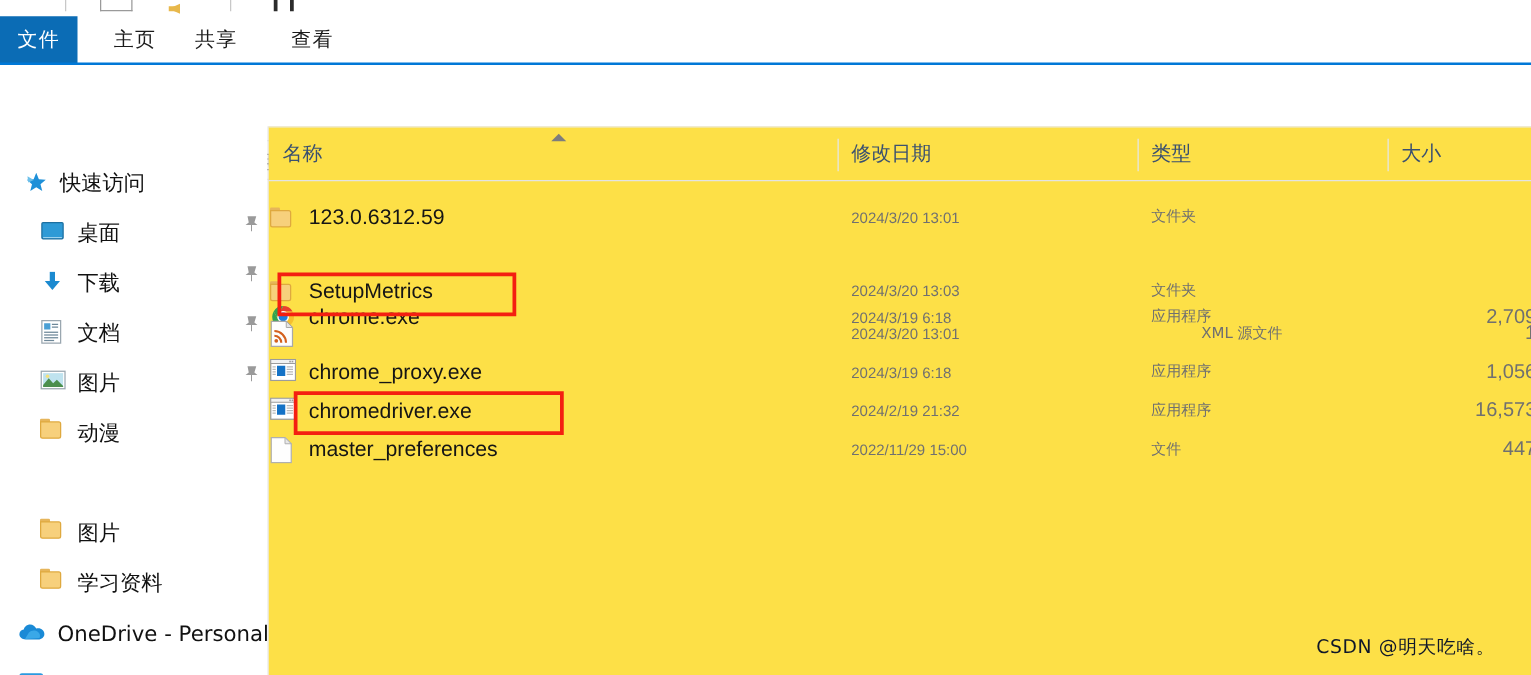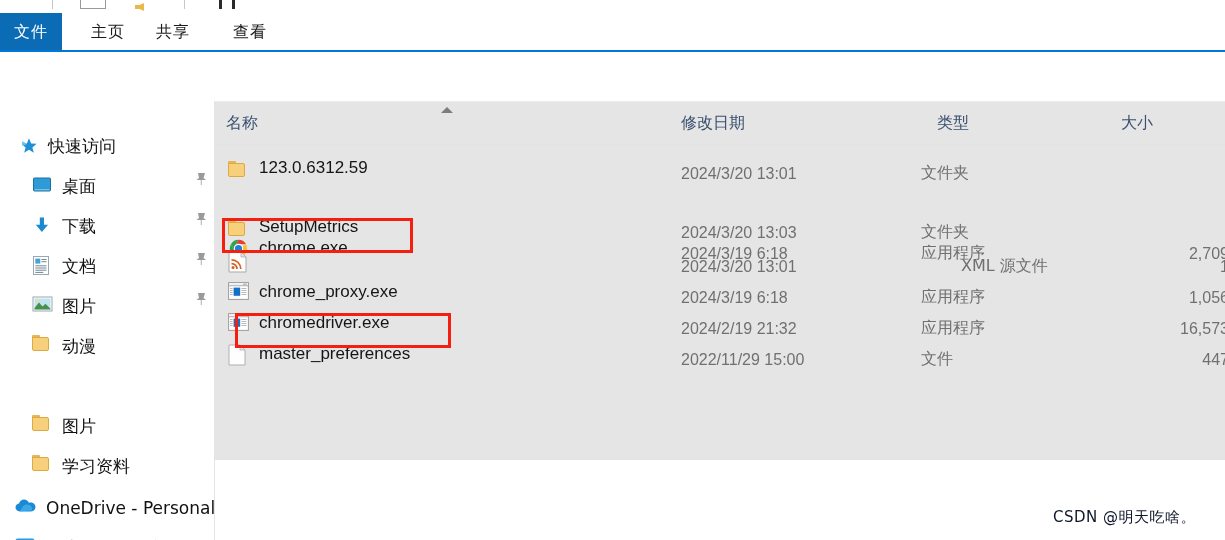--- a/index.html
+++ b/index.html
@@ -127,50 +127,50 @@
     position:absolute; right:12px; top:9px; width:14px; height:16px;
   }
 
   
   .fic { position:relative; width:19px; height:16px; }
   .fic .t { position:absolute; left:0; top:0; width:8px; height:3px; background:#e6b55a; border-radius:1px 1px 0 0;}
   .fic .b { position:absolute; left:0; top:2px; width:17px; height:14px; background:#f7d07c;
             border:1px solid #dfa93f; border-radius:0 2px 2px 2px; }
 
   
-  .list { position:absolute; left:215px; top:101px; width:1010px; height:359px; background:#e5e5e5; }
+  .list { position:absolute; left:215px; top:101px; width:1010px; height:439px; background:#fde047; }
   .hdr {
     position:absolute; left:0; top:0; width:1010px; height:44px;
     border-bottom:1px solid #e3e3e3; border-top:1px solid #ececec;
   }
   .hdr-cell {
     position:absolute; top:0; height:43px; display:flex; align-items:center;
     padding-left:11px; font-size:16px; color:#3a5070;
     font-family:"DejaVu Sans","Liberation Sans",sans-serif;
   }
   .hdr-div { position:absolute; top:9px; width:1px; height:26px; background:#e6e6e6; }
   .sort-caret {
     position:absolute; left:226px; top:5px; width:0; height:0;
     border-left:6px solid transparent; border-right:6px solid transparent;
     border-bottom:6px solid #7d7d7d;
   }
 
   .row { position:absolute; left:0; width:1010px; height:31px; }
   .cell-name {
-    position:absolute; left:13px; top:0; height:31px;
-    display:flex; 
+    position:absolute; left:1px; top:0; height:31px;
+    display:flex; align-items:center;
   }
   .cell-name .icon { width:22px; height:22px; margin-right:9px; flex:none; position:relative; }
   .cell-name .txt {
     font-size:17px; color:#151515; white-space:nowrap;
     font-family:"Liberation Sans","DejaVu Sans",sans-serif;
   }
   .cell-date, .cell-type {
     position:absolute; top:0; height:31px; display:flex; align-items:center;
-    font-size:16px; color:#707070;
+    font-size:12px; color:#707070;
     font-family:"Liberation Sans","DejaVu Sans",sans-serif; white-space:nowrap;
   }
   .cell-type { font-family:"DejaVu Sans","Liberation Sans",sans-serif; }
   .cell-size {
     position:absolute; top:0; height:31px; display:flex; align-items:center;
     justify-content:flex-end; font-size:16px; color:#707070;
     font-family:"Liberation Sans","DejaVu Sans",sans-serif; white-space:nowrap;
   }
 
   
@@ -424,21 +424,21 @@
       <div class="hdr-cell" style="left:0;width:455px;">
         <span>名称</span>
       </div>
       <div class="hdr-div" style="left:455px;"></div>
 
       <div class="hdr-cell" style="left:455px;width:240px;">
         <span>修改日期</span>
       </div>
       <div class="hdr-div" style="left:695px;"></div>
 
-      <div class="hdr-cell" style="left:695px;width:200px;margin-left:16px;">
+      <div class="hdr-cell" style="left:695px;width:200px;">
         <span>类型</span>
       </div>
       <div class="hdr-div" style="left:895px;"></div>
 
       <div class="hdr-cell" style="left:895px;width:115px;">
         <span>大小</span>
       </div>
     </div>
 
     <div class="row" style="top:57px;">

